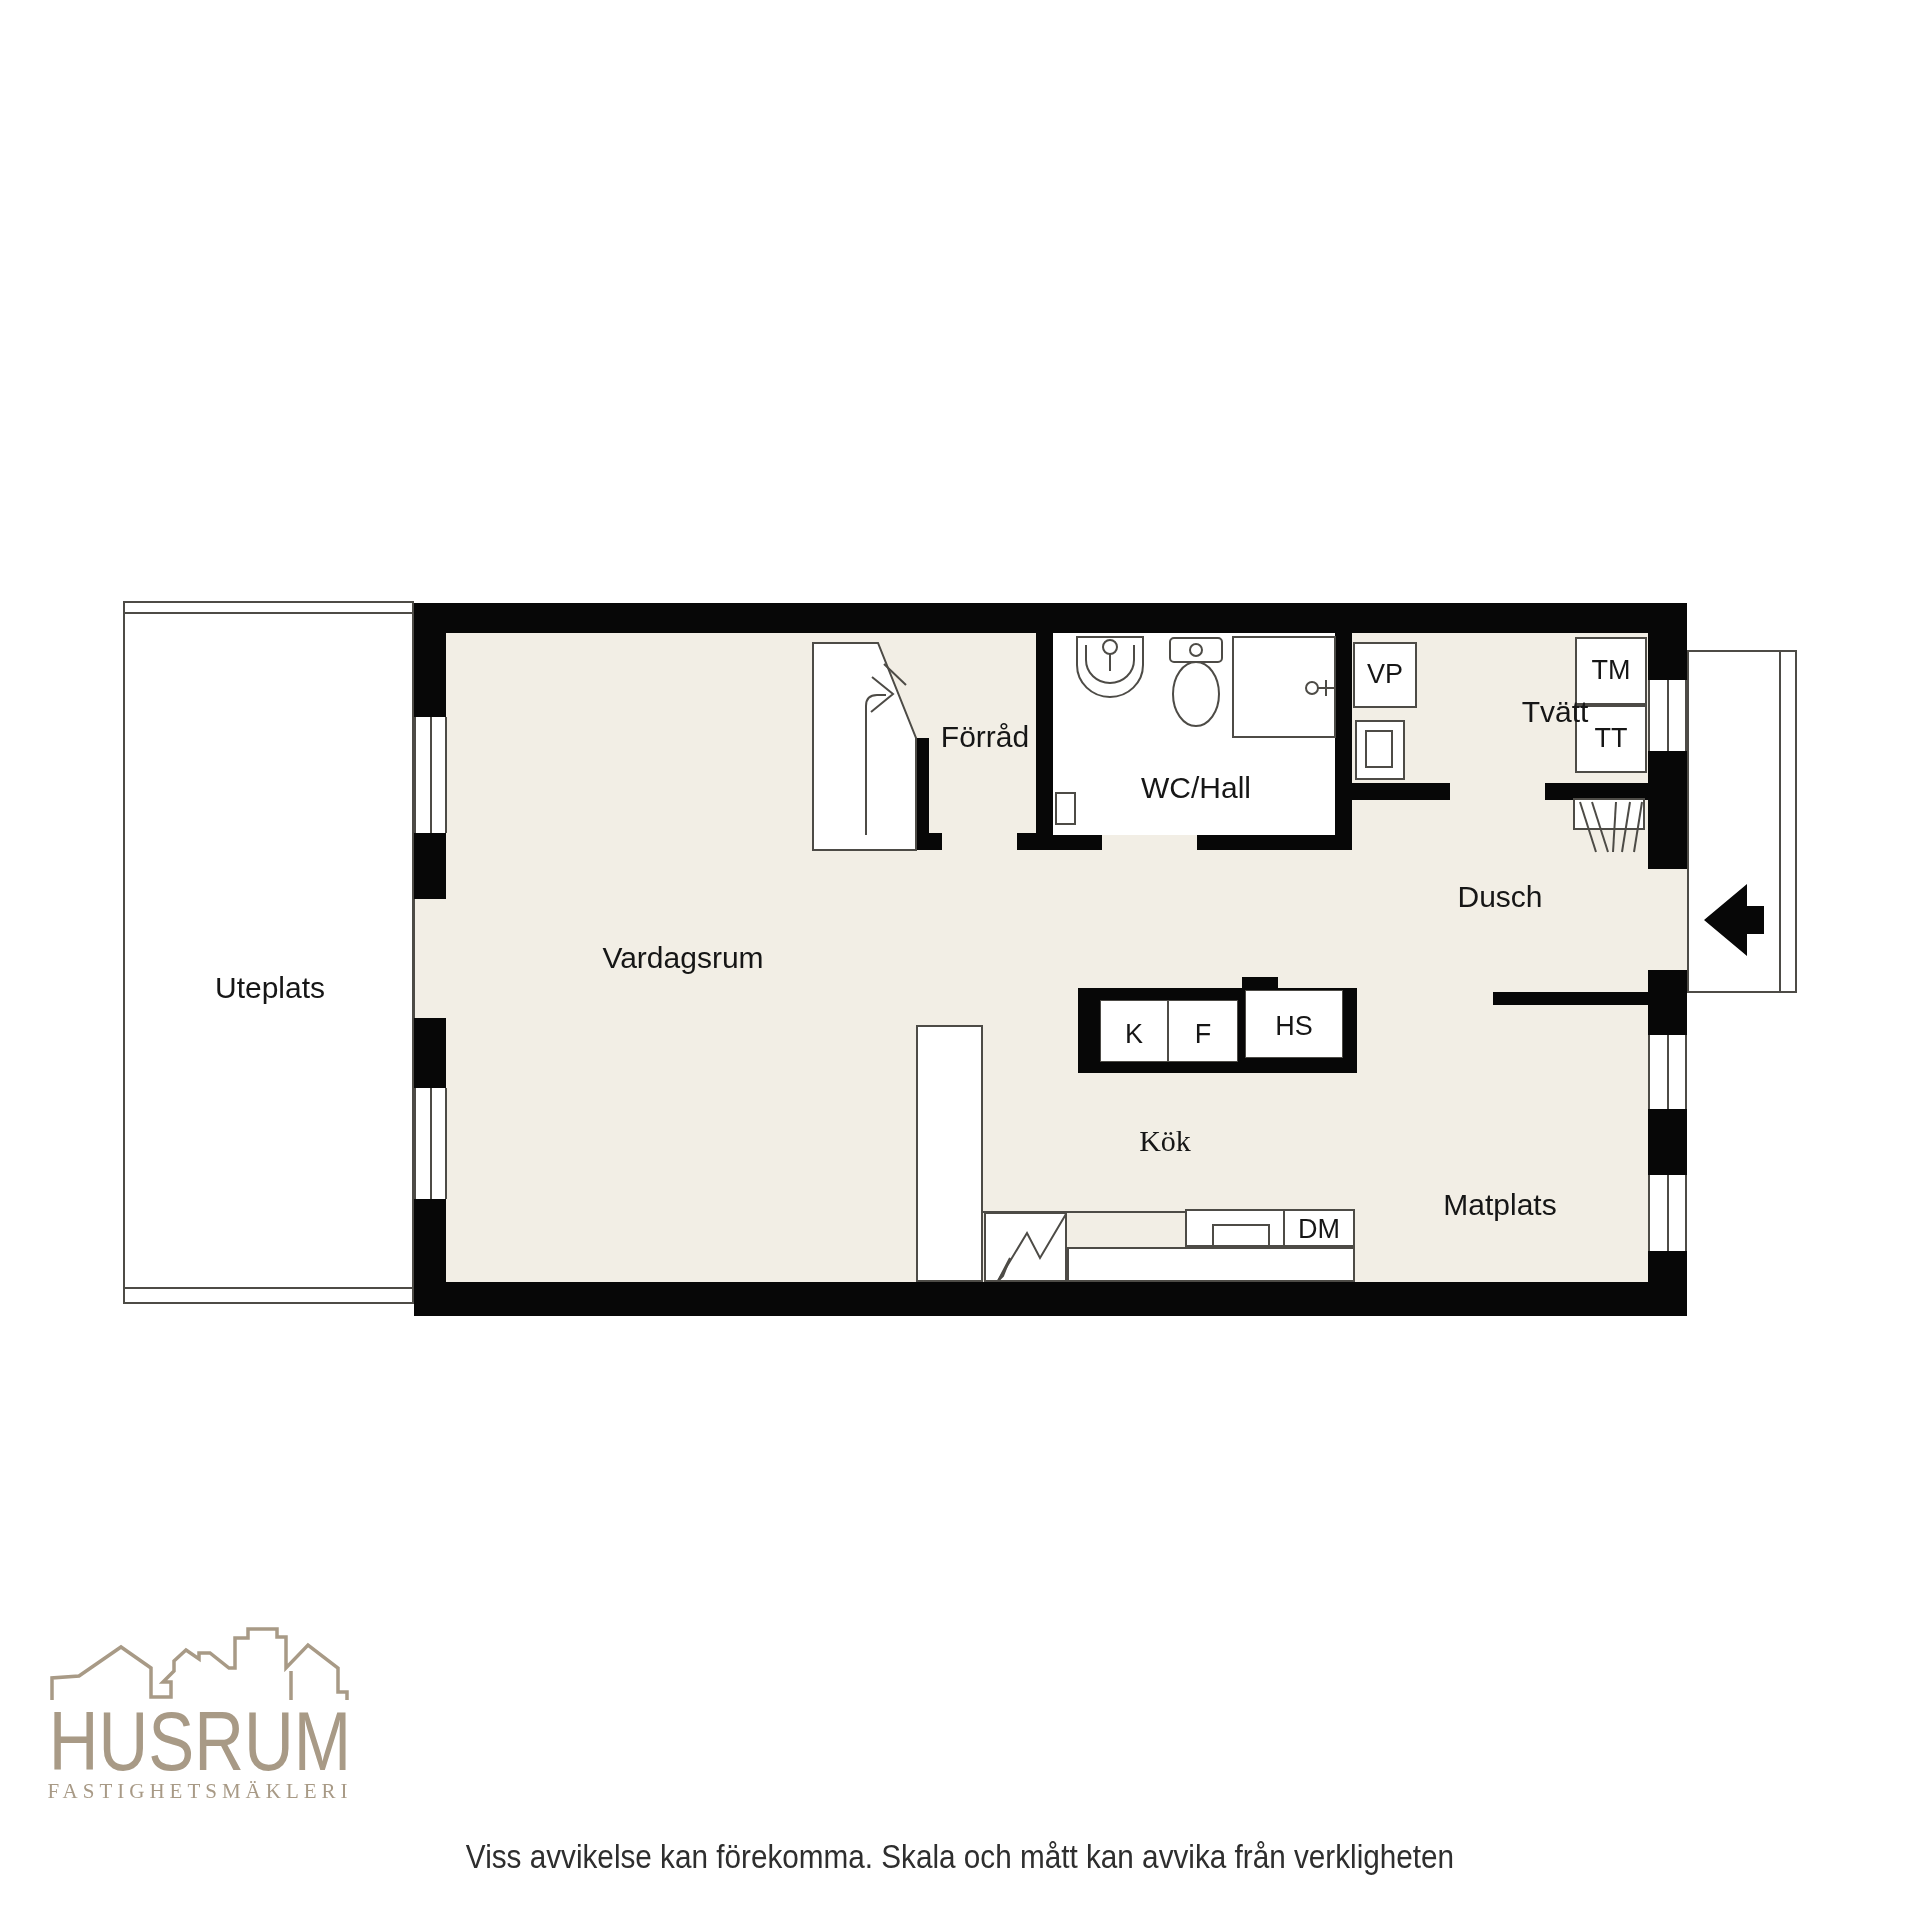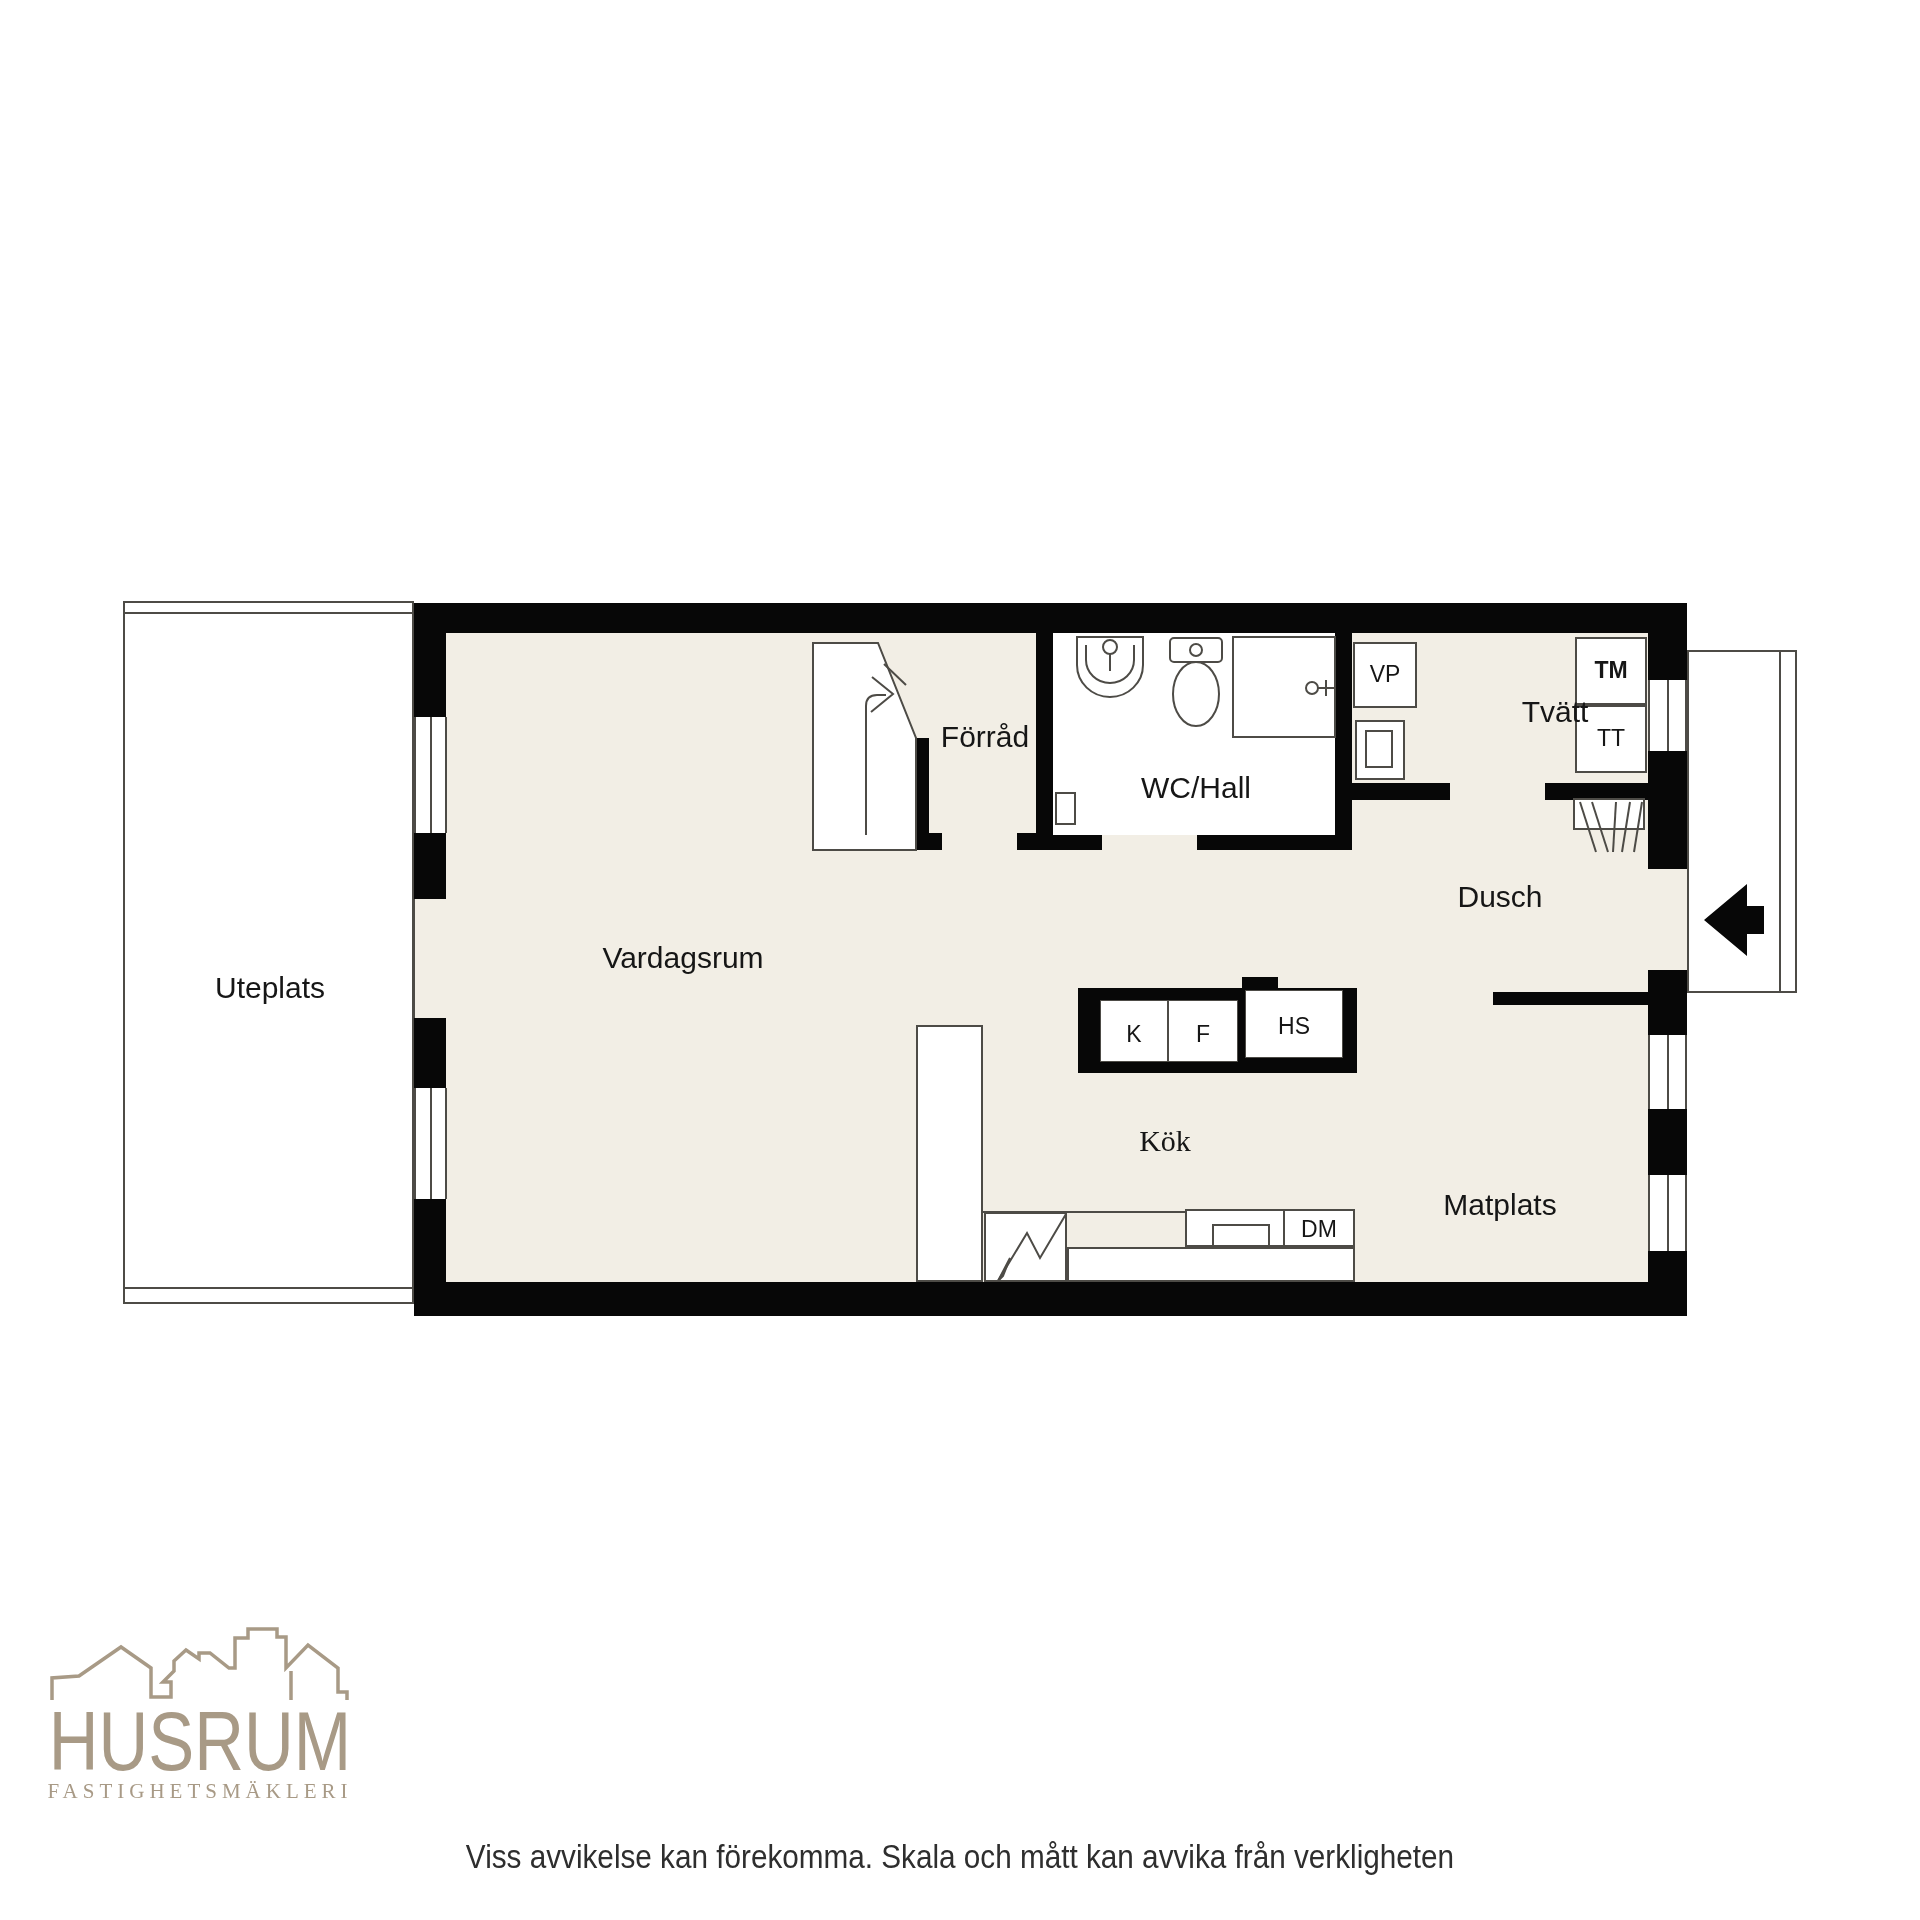--- a/index.html
+++ b/index.html
@@ -58,25 +58,25 @@
   #cnt-up{left:1185px;top:1209px;width:170px;height:38px;}
   #cnt-up .sink{position:absolute;left:25px;top:13px;width:58px;height:25px;border:2px solid var(--line);box-sizing:border-box;}
   #cnt-up .dmline{position:absolute;left:96px;top:0;bottom:0;width:2px;background:var(--line);}
   #edge{left:983px;top:1211px;width:202px;height:2px;background:var(--line);}
   #wc-sq{left:1055px;top:792px;width:21px;height:33px;border:2px solid var(--line);background:#fff;box-sizing:border-box;}
   #rack{left:1573px;top:798px;width:72px;height:32px;border:2px solid var(--line);background:#fff;box-sizing:border-box;}
   
   #overlay{left:0;top:0;width:1920px;height:1920px;pointer-events:none;}
   
   .lbl{position:absolute;transform:translate(-50%,-50%);font-size:30px;color:var(--ink);white-space:nowrap;}
-  .lbl.small{font-size:23px;}
+  .lbl.small{font-size:27px;}
   #lb-uteplats{left:270px;top:988px;}  #lb-vardagsrum{left:683px;top:958px;}
   #lb-forrad{left:985px;top:737px;}    #lb-wc{left:1196px;top:788px;}
   #lb-vp{left:1385px;top:674px;}       #lb-tvatt{left:1555px;top:712px;}
-  #lb-tm{left:1611px;top:670px;font-weight:bold;}       #lb-tt{left:1611px;top:738px;}
+  #lb-tm{left:1611px;top:670px;}       #lb-tt{left:1611px;top:738px;}
   #lb-hall{left:1500px;top:897px;}     #lb-k{left:1134px;top:1034px;}
   #lb-f{left:1203px;top:1034px;}       #lb-hs{left:1294px;top:1026px;}
   #lb-kok{left:1165px;top:1141px;font-family:Liberation Serif, serif;}     #lb-matplats{left:1500px;top:1205px;text-align:right;}
   #lb-dm{left:1319px;top:1229px;}
   
   #logo-name{position:absolute;left:200px;top:1741px;transform:translate(-50%,-50%) scaleX(0.82);
              font-size:84px;font-weight:500;color:var(--logo);letter-spacing:0;white-space:nowrap;}
   #logo-sub{position:absolute;left:200px;top:1791px;transform:translate(-50%,-50%);
             font-family:"Liberation Serif", serif;font-size:21px;letter-spacing:5px;color:var(--logo);white-space:nowrap;}
   #footer{position:absolute;left:960px;top:1857px;transform:translate(-50%,-50%) scaleX(0.9);

